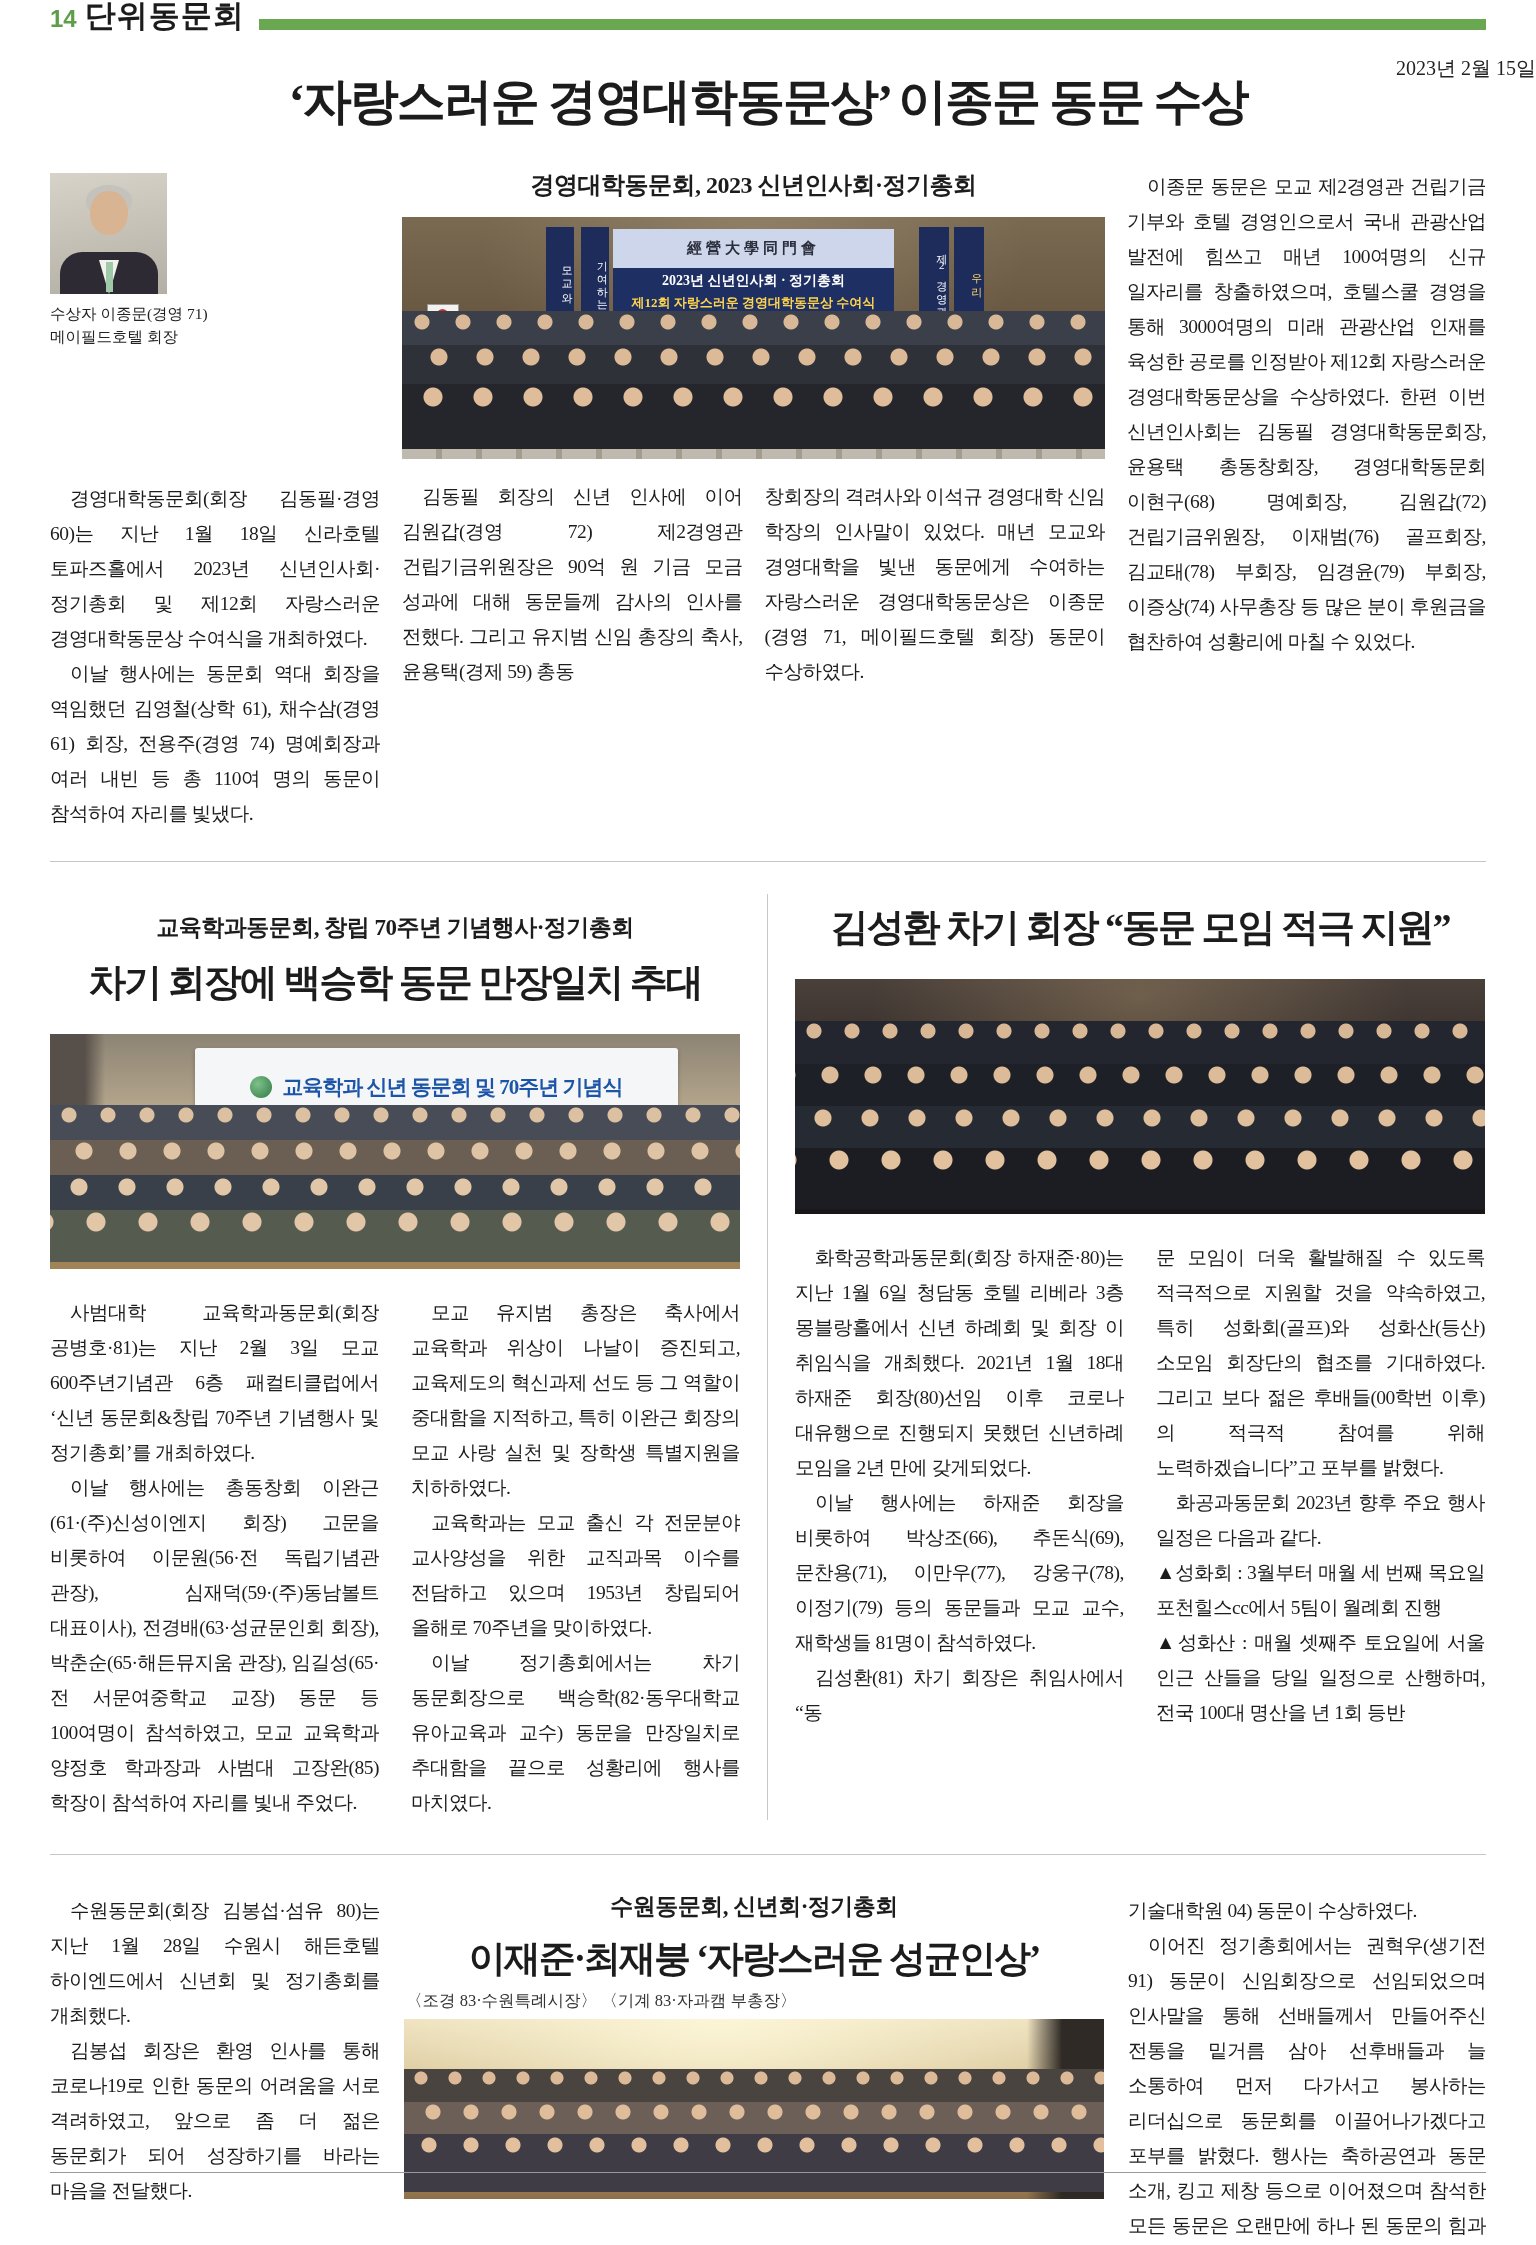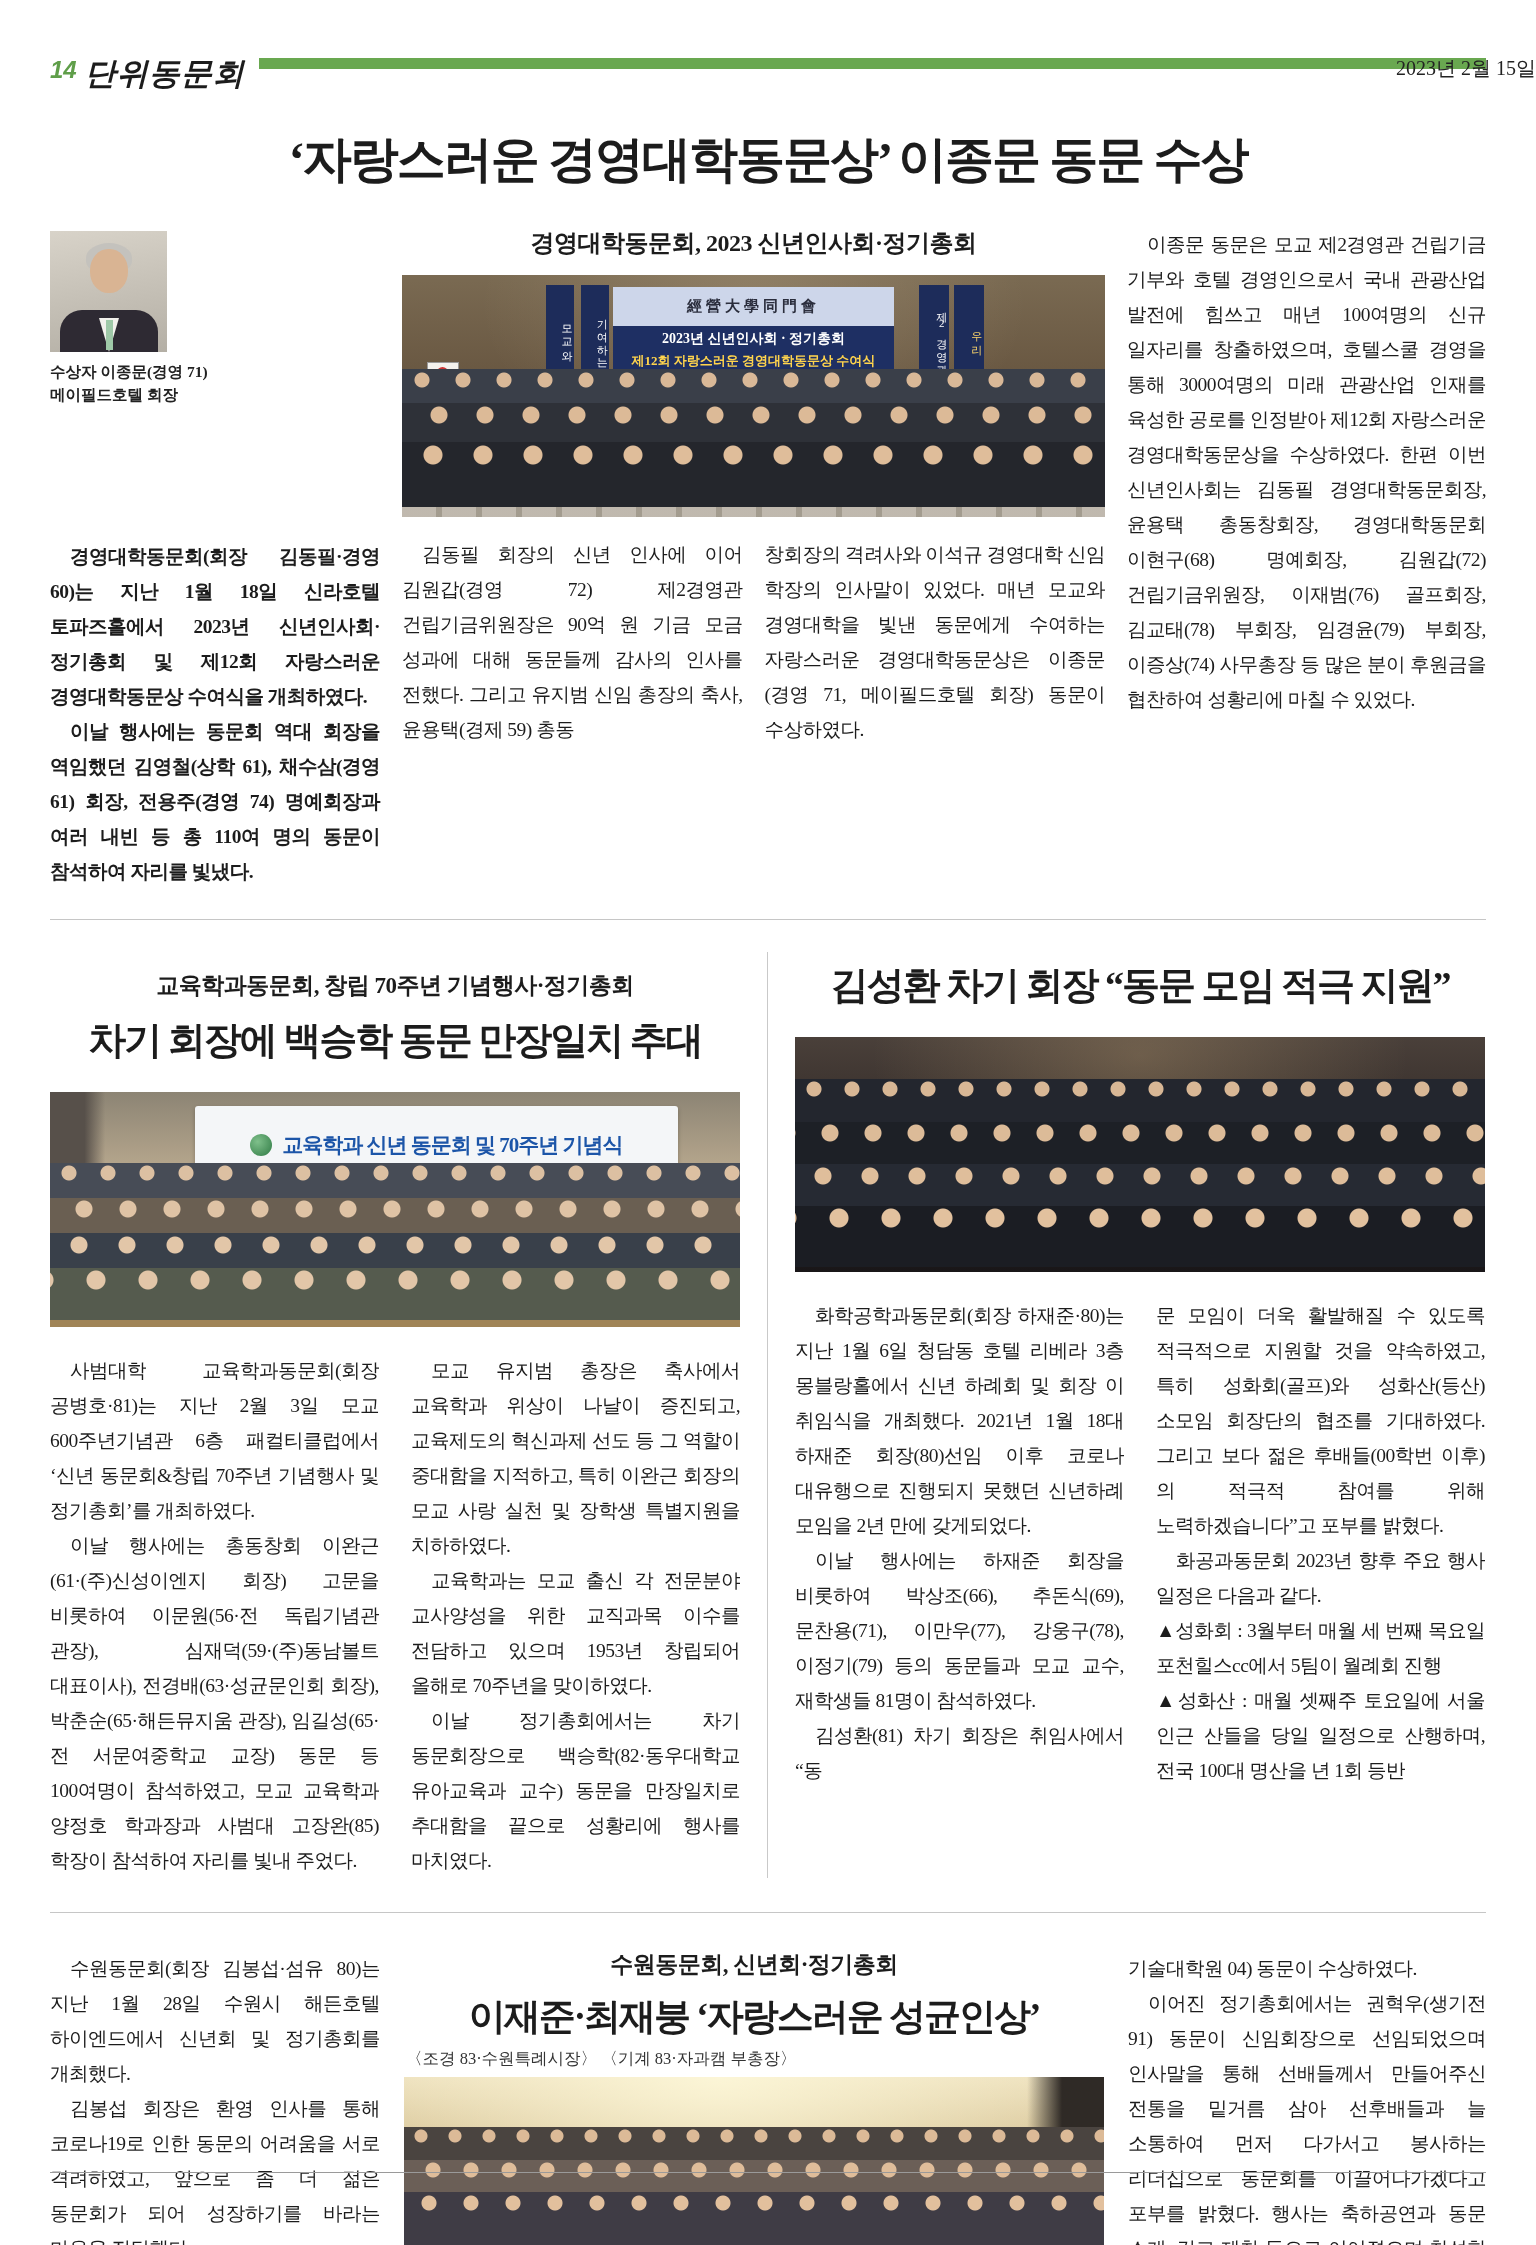--- a/index.html
+++ b/index.html
@@ -4,36 +4,36 @@
 <style>
   html,body{margin:0;padding:0;background:#ffffff;}
   body{
     width:1536px;height:2245px;overflow:hidden;position:relative;
     font-family:"Liberation Serif","DejaVu Serif",serif;
     color:#1c1c1c;
   }
   .page{padding:0 50px;position:relative;}
 
   
-  .masthead{display:flex;padding-top:58px;position:relative;font-style:italic;}
+  .masthead{display:flex;align-items:flex-end;position:relative;}
   .pagenum{color:#5f9e49;font-weight:bold;font-size:24px;font-family:"Liberation Sans",sans-serif;margin-right:8px;line-height:1;}
   .section-name{font-size:31px;font-weight:bold;letter-spacing:1px;line-height:1;margin-right:14px;}
   .green-bar{flex:1;height:11px;background:#69a850;margin-bottom:1px;}
   .edition-date{position:absolute;top:55px;right:0;font-size:20px;color:#222;}
 
   
   .body-col p{margin:0;font-size:19.5px;line-height:35px;text-align:justify;text-indent:20px;letter-spacing:-0.5px;word-break:keep-all;}
   .body-col p.noind{text-indent:0;}
   .kicker{font-size:23px;font-weight:bold;text-align:center;margin:0;letter-spacing:-0.5px;}
   .rule{border:none;border-top:1px solid #c6c6c6;margin:0;}
 
   
   .headline-main{font-size:49px;font-weight:bold;text-align:center;margin:38px 0 34px 0;letter-spacing:-2px;}
   .art1-cols{display:flex;gap:22px;}
-  .a1c1{width:330px;flex:none;font-weight:bold;}
+  .a1c1{width:330px;flex:none;}
   .a1mid{width:703px;flex:none;}
   .a1c4{flex:1;}
   .portrait-fig{float:left;width:180px;min-height:308px;margin:4px 10px 0 0;}
   .portrait-img{width:117px;height:121px;position:relative;overflow:hidden;background:linear-gradient(170deg,#d8d3c9,#b4afa5);}
   .pt-hair{position:absolute;left:36px;top:12px;width:46px;height:30px;border-radius:50% 50% 40% 40%;background:#c4c2bd;}
   .pt-head{position:absolute;left:40px;top:18px;width:38px;height:44px;border-radius:48%;background:#d9b493;}
   .pt-suit{position:absolute;left:10px;bottom:-4px;width:98px;height:46px;border-radius:22px 22px 0 0;background:#2e2a33;}
   .pt-shirt{position:absolute;left:49px;bottom:0;width:20px;height:34px;background:#f2f1ec;clip-path:polygon(0 0,100% 0,50% 100%);}
   .pt-tie{position:absolute;left:56px;bottom:2px;width:7px;height:30px;background:#9fc9a8;}
   .portrait-cap{font-size:15.5px;line-height:23px;margin-top:8px;color:#222;}

